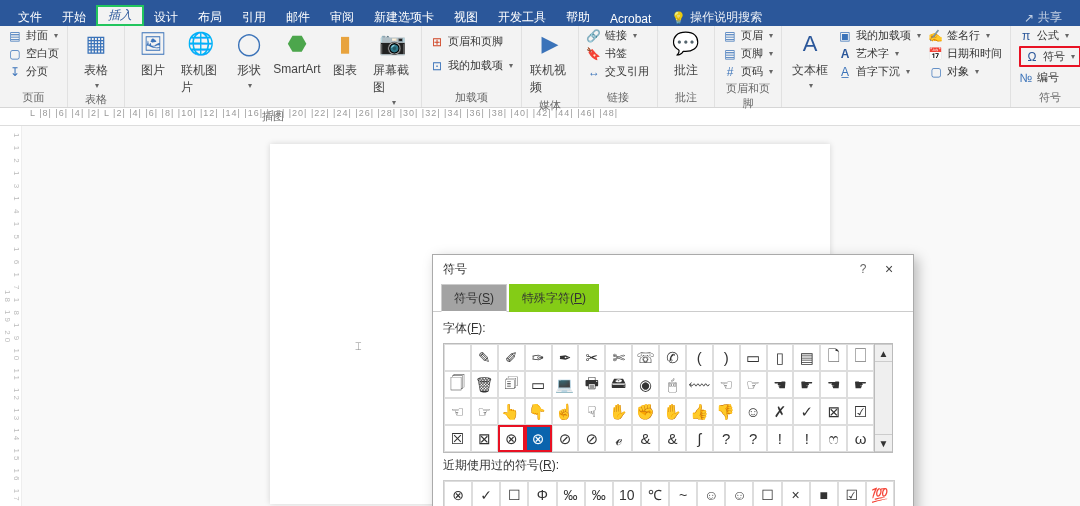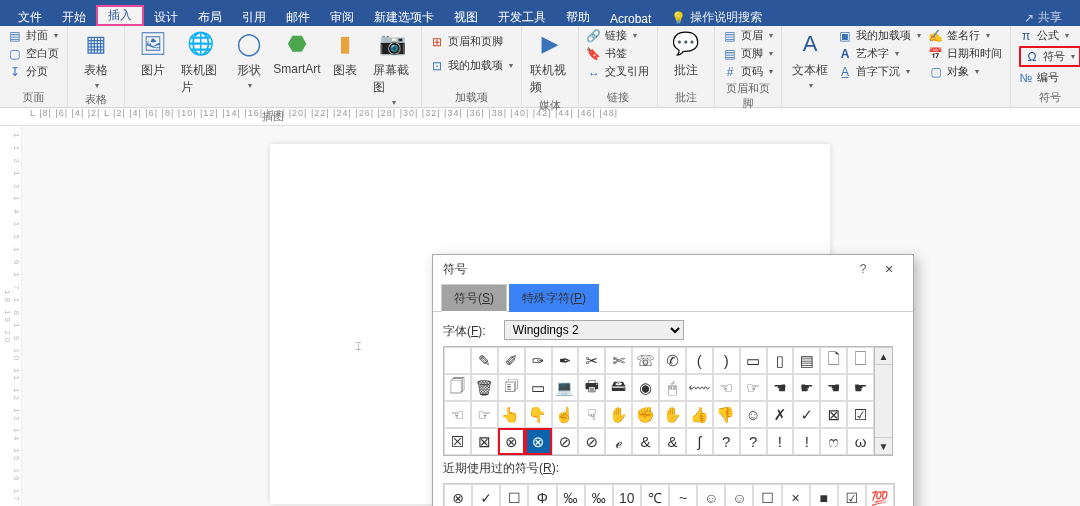--- a/index.html
+++ b/index.html
@@ -1,21 +1,21 @@
 <!DOCTYPE html>
 <html><head>
 <meta charset="utf-8">
 <style>
   * { margin:0; padding:0; box-sizing:border-box; font-family:"Microsoft YaHei","Segoe UI",sans-serif; }
   body { width:1080px; height:506px; background:#fff; overflow:hidden; font-size:12px; color:#333; position:relative;}
   
   .tabstrip { background:#2b579a; color:#fff; height:26px; display:flex; align-items:flex-end; padding:0 8px; }
   .tabstrip .tab { padding:0 10px; display:flex; align-items:center; cursor:pointer; }
   .tabstrip .tab.active { background:#f3f3f3; color:#2b579a; }
-  .tabstrip .tab.redbox { border:2px solid #ec4899; }
+  .tabstrip .tab.redbox { border:2px solid #22c55e;font-style:italic; }
   .tabstrip .tell { display:flex; align-items:center; gap:4px; opacity:.9;}
   .tabstrip .spacer { flex:1;}
   .share { display:flex; align-items:center; gap:4px; opacity:.7; padding:0 10px;}
   
   .ribbon { background:#f3f3f3; border-bottom:1px solid #d6d6d6; height:82px; display:flex; }
   .group { border-right:1px solid #e1e1e1; display:flex; flex-direction:column; justify-content:space-between; padding:2px 8px 0; }
   .group .items { flex:1; display:flex; align-items:flex-start; gap:8px; }
   .group .lbl { text-align:center; font-size:11px; color:#666; padding:2px 0; }
   .bigbtn { display:flex; flex-direction:column; align-items:center; gap:2px; width:40px; color:#444; }
   .bigbtn .ic { width:32px; height:32px; display:flex; align-items:center; justify-content:center; font-size:22px; color:#3b73b9;}
@@ -30,24 +30,24 @@
   .vruler { position:absolute; left:0; top:0; width:22px; height:100%; background:#fff; border-right:1px solid #eee; color:#bbb; font-size:8px; writing-mode:vertical-rl; text-align:center; padding-top:4px; letter-spacing:3px;}
   .page { position:absolute; left:270px; top:18px; width:560px; height:360px; background:#fff; box-shadow:0 0 6px rgba(0,0,0,.15); }
   .cursor-mark{position:absolute; left:355px; top:214px; font-size:11px; color:#888;}
   
   .dialog { position:absolute; left:432px; top:128px; width:482px; background:#fff; border:1px solid #aaa; box-shadow:4px 4px 12px rgba(0,0,0,.25); }
   .dlg-title { height:28px; display:flex; align-items:center; padding:0 10px; font-size:12px; }
   .dlg-title .t { flex:1;}
   .dlg-title .q { width:24px; text-align:center; color:#666;}
   .dlg-title .x { width:28px; text-align:center; color:#444; font-size:14px;}
   .dlg-tabs { display:flex; border-bottom:1px solid #ccc; padding:0 8px; gap:2px;}
-  .dlg-tabs .dt { padding:5px 12px 4px; font-size:12px; border:1px solid transparent; position:relative; top:1px; background:#3b82f6;}
+  .dlg-tabs .dt { padding:5px 12px 4px; font-size:12px; border:1px solid transparent; position:relative; top:1px; background:#84cc16;}
   .dlg-tabs .dt.active { border:1px solid #ccc; border-bottom:1px solid #fff; background:#a3a3a3;}
   .dlg-body { padding:8px 10px 10px; }
-  .frow { display:flex; align-items:flex-end; gap:18px; font-size:12px; margin-bottom:6px;}
+  .frow { display:flex; align-items:flex-start; gap:10px; font-size:12px; margin-bottom:6px;}
   .frow select,.frow input[type=text]{ border:1px solid #aaa; height:20px; font-size:12px; padding:0 4px;}
   .symgrid { border:1px solid #bbb; display:grid; grid-template-columns:repeat(16,1fr); width:432px; position:relative;}
   .symgrid .c { border:1px solid #ddd; height:27px; display:flex; align-items:center; justify-content:center; font-size:15px; color:#333; font-family:"Segoe UI Symbol","Wingdings 2",sans-serif;}
   .symgrid .c.redsel{ outline:2px solid #e81123; outline-offset:-2px;}
   .symgrid .c.bluesel{ background:#0a64ad; color:#fff; outline:2px solid #e81123; outline-offset:-2px;}
   .gridwrap{display:flex;}
   .scrollcol{width:18px; border:1px solid #bbb; border-left:none; display:flex; flex-direction:column;}
   .scrollcol .sb{flex:1;background:#efefef;}
   .scrollcol .ar{height:18px; display:flex;align-items:center;justify-content:center;font-size:10px;background:#efefef;border-top:1px solid #ccc;border-bottom:1px solid #ccc;}
   .recents { display:grid; grid-template-columns:repeat(16,1fr); width:452px; border:1px solid #ccc;}
@@ -312,21 +312,20 @@
       <span class="q">?</span>
       <span class="x">×</span>
     </div>
     <div class="dlg-tabs">
       <div class="dt active"><span>符号(<span class="u">S</span>)</span></div>
       <div class="dt"><span>特殊字符(<span class="u">P</span>)</span></div>
     </div>
     <div class="dlg-body">
       <div class="frow">
         <span>字体(<span class="u">F</span>):</span>
-        <select style="width:180px"><option>Wingdings 2</option></select>
       </div>
       <div class="gridwrap">
         <div class="symgrid" id="symgrid">
             <div class="c"></div>
             <div class="c">✎</div>
             <div class="c">✐</div>
             <div class="c">✑</div>
             <div class="c">✒</div>
             <div class="c">✂</div>
             <div class="c">✄</div>

